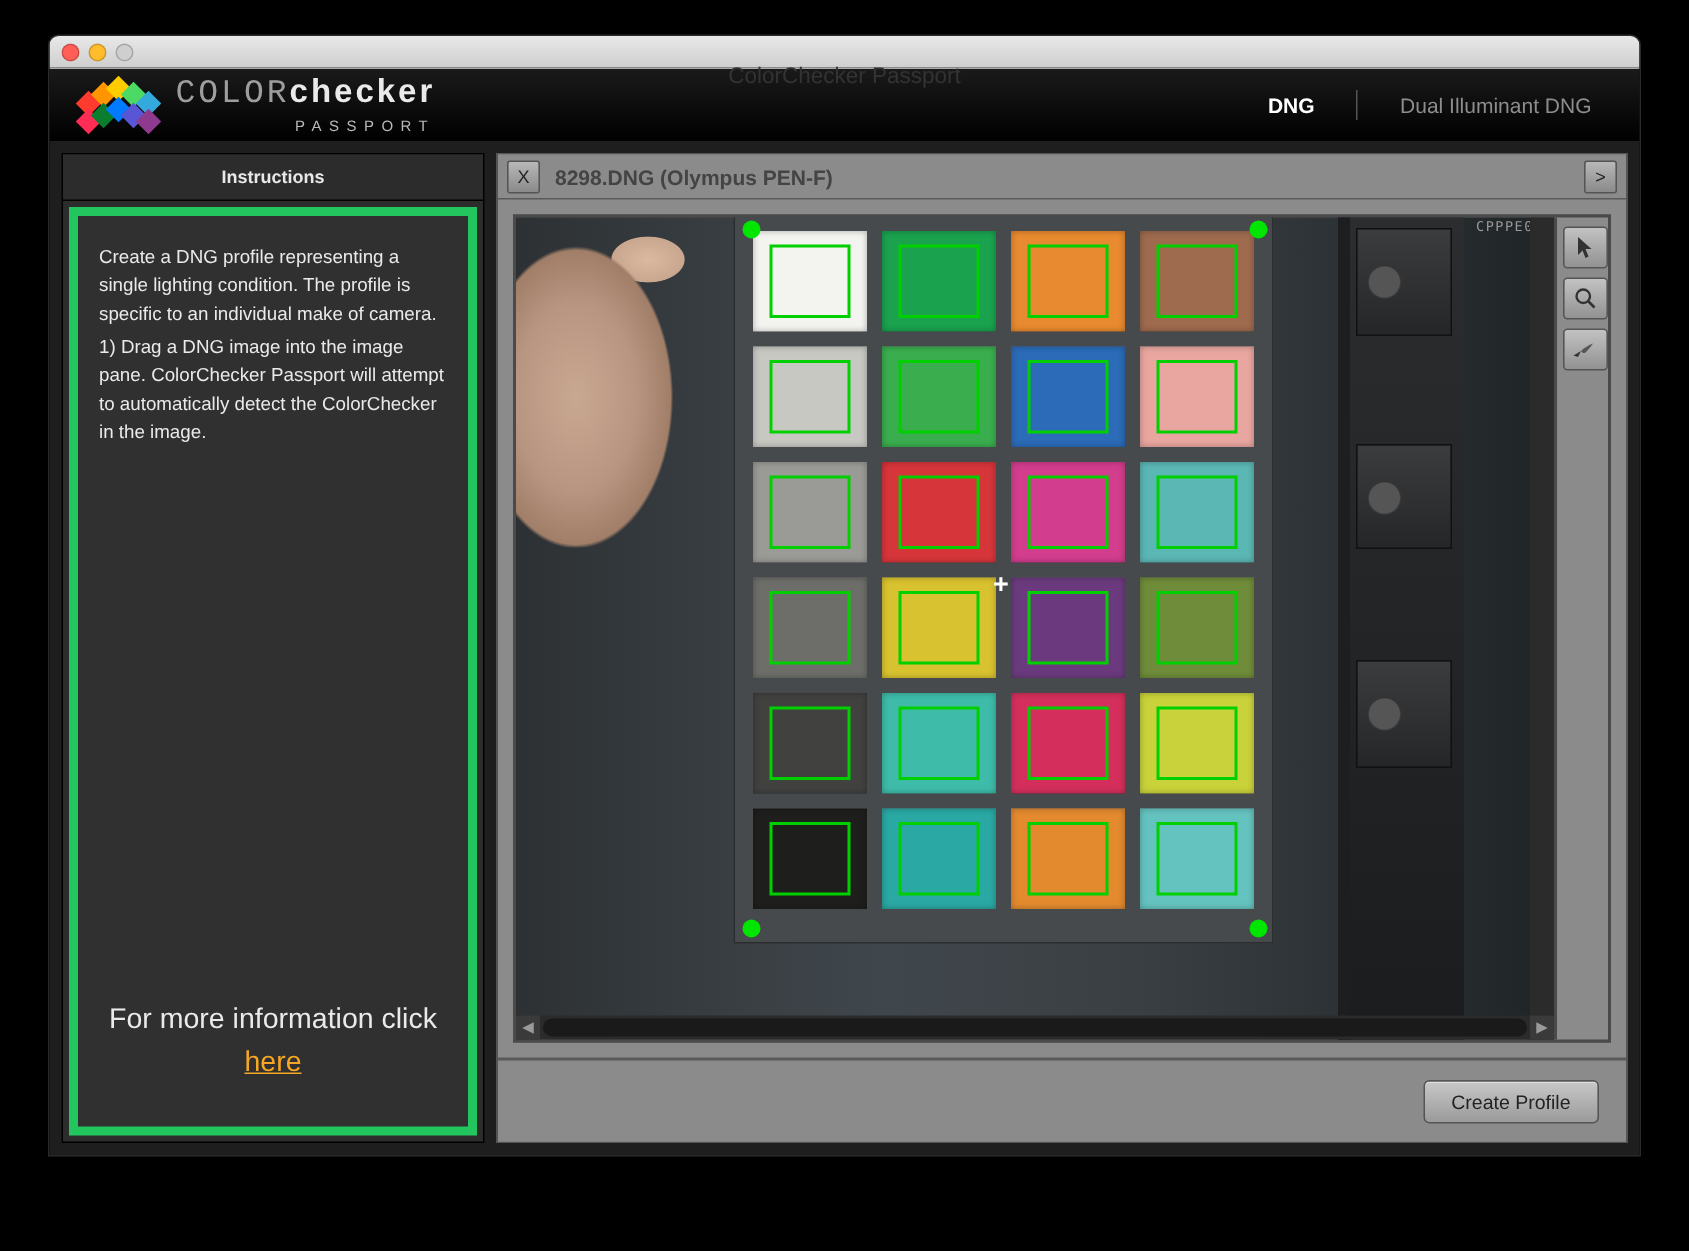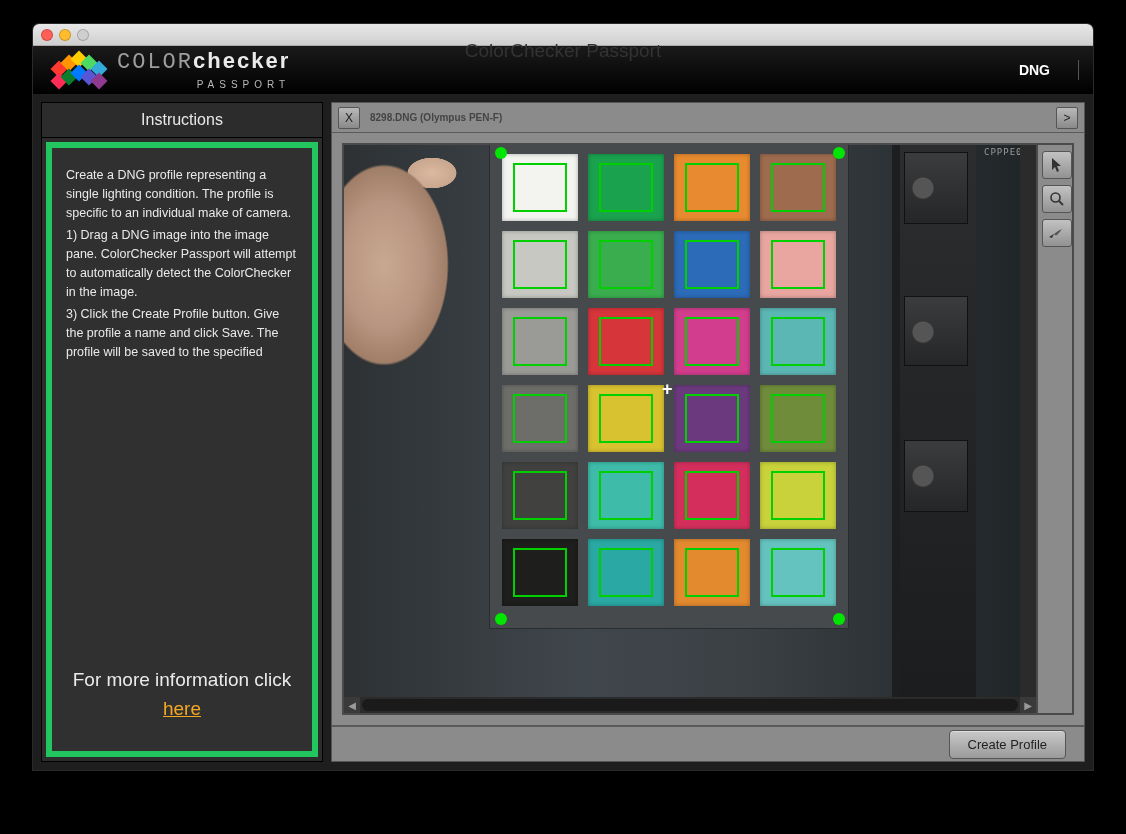--- a/index.html
+++ b/index.html
@@ -31,21 +31,21 @@
   .traffic { display: flex; gap: 6px; }
   .traffic span {
     width: 12px; height: 12px; border-radius: 50%;
     border: 1px solid rgba(0,0,0,.2);
   }
   .traffic .close-dot { background:#ff5f57; }
   .traffic .min-dot   { background:#ffbd2e; }
   .traffic .max-dot   { background:#cfcfcf; }
   .titlebar-title {
     position: absolute; left: 0; right: 0; text-align: center;
-    font-size: 19px; color:#333; pointer-events:none;margin-top:32px;
+    font-size: 15px; color:#333; pointer-events:none;margin-top:32px;
   }
   .header {
     height: 48px;
     background: linear-gradient(#1a1a1a,#000);
     display: flex;
     align-items: center;
     padding: 0 14px;
     gap: 10px;
   }
   .logo-swatch {
@@ -75,22 +75,22 @@
     padding: 8px;
   }
   .sidebar {
     width: 282px;
     background:#2c2c2c;
     border:1px solid #000;
     display:flex; flex-direction:column;
     height: 660px;
   }
   .sidebar-title {
-    text-align:center; color:#e8e8e8; font-weight:normal;
-    font-size:16px; padding:8px 0;
+    text-align:center; color:#e8e8e8; font-weight:bold;
+    font-size:12px; padding:8px 0;
     border-bottom:1px solid #000;
     background:#2c2c2c;
   }
   .sidebar-body {
     flex:1;
     background:#303030;
     border:6px solid #22c55e;
     margin:4px;
     padding:18px 14px;
     color:#eaeaea; font-size:12.5px; line-height:1.5;
@@ -118,21 +118,21 @@
     border-bottom:1px solid #5a5a5a;
   }
   .sq-btn {
     width:22px; height:22px;
     background:linear-gradient(#b8b8b8,#8a8a8a);
     border:1px solid #555;
     display:flex; align-items:center; justify-content:center;
     font-size:12px; color:#222; cursor:pointer;
     border-radius:2px;
   }
-  .file-label { color:#444; font-weight:bold; font-size:10px; }
+  .file-label { color:#444; font-weight:bold; font-size:14px; }
   .main-header .spacer { flex:1; }
 
   .image-area {
     flex:1;
     margin:10px;
     border:2px solid #4a4a4a;
     background:#474747;
     position:relative;
     display:flex;
   }
@@ -232,21 +232,21 @@
     border-left:2px solid #4a4a4a;
   }
   .tool-btn {
     width:30px; height:28px;
     background:linear-gradient(#c2c2c2,#929292);
     border:1px solid #555; border-radius:3px;
     display:flex; align-items:center; justify-content:center;
     cursor:pointer;
   }
   .footer-bar {
-    height:36px;
+    height:56px;
     background:#8b8b8b;
     border-top:2px solid #5a5a5a;
     display:flex; align-items:center; justify-content:flex-end;
     padding:0 18px;
   }
   .create-btn {
     padding:6px 18px;
     background:linear-gradient(#c8c8c8,#9a9a9a);
     border:1px solid #555; border-radius:4px;
     font-size:13px; color:#222; cursor:pointer;
@@ -283,30 +283,30 @@
     </div>
     <div class="brand">
       <div class="brand-top">
         <span class="light">COLOR</span><span class="bold">checker</span>
       </div>
       <div class="brand-sub">PASSPORT</div>
     </div>
     <div class="header-spacer"></div>
     <div class="tab-link active">DNG</div>
     <div class="tab-sep"></div>
+    <div class="tab-link">Dual Illuminant DNG</div>
   </div>
 
   <div class="content">
 
     <div class="sidebar">
       <div class="sidebar-title">Instructions</div>
       <div class="sidebar-body">
         <p>Create a DNG profile representing a single lighting condition. The profile is specific to an individual make of camera.</p>
         <p>1) Drag a DNG image into the image pane. ColorChecker Passport will attempt to automatically detect the ColorChecker in the image.</p>
-        <p>3) Click the Create Profile button. Give the profile a name and click Save. The profile will be saved to the specified</p>
         <div class="sidebar-footer">
           <span>For more information click </span><a href="#">here</a>
         </div>
       </div>
     </div>
 
     <div class="main">
       <div class="main-header">
         <div class="sq-btn">X</div>
         <div class="file-label">8298.DNG (Olympus PEN-F)</div>

